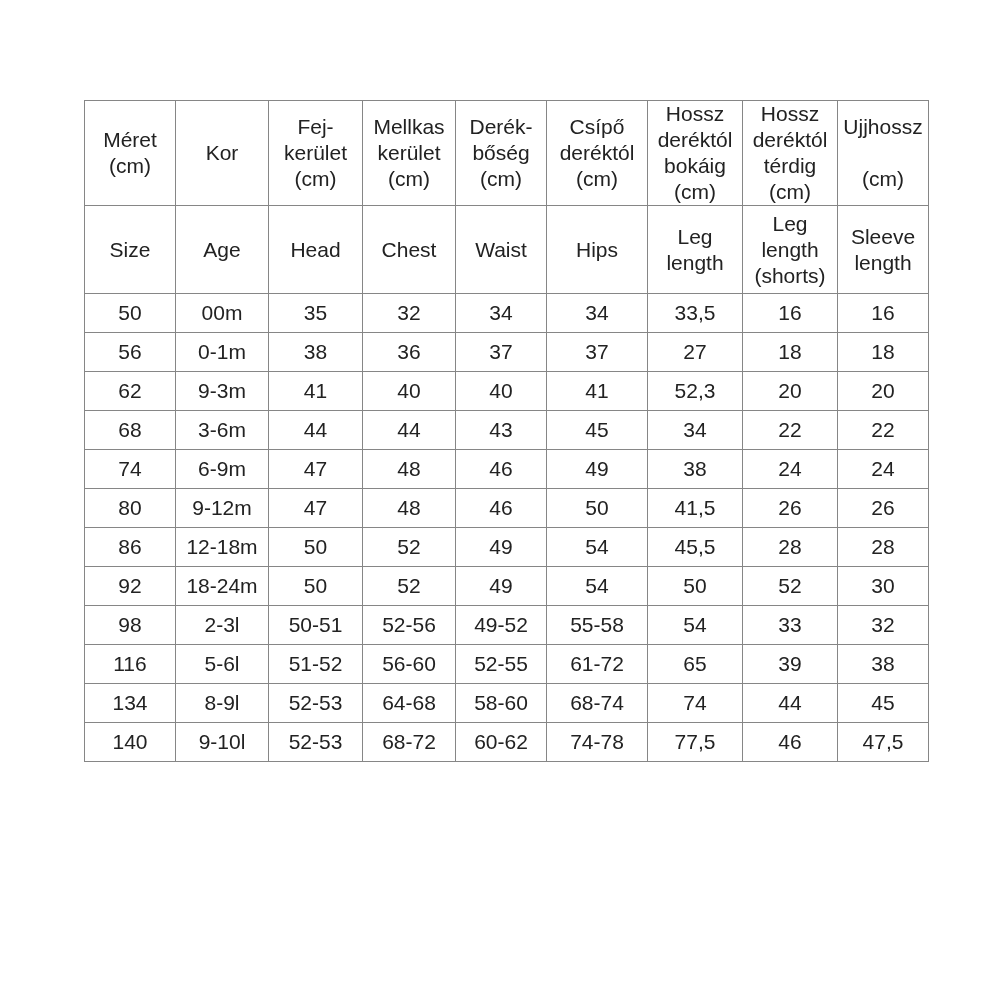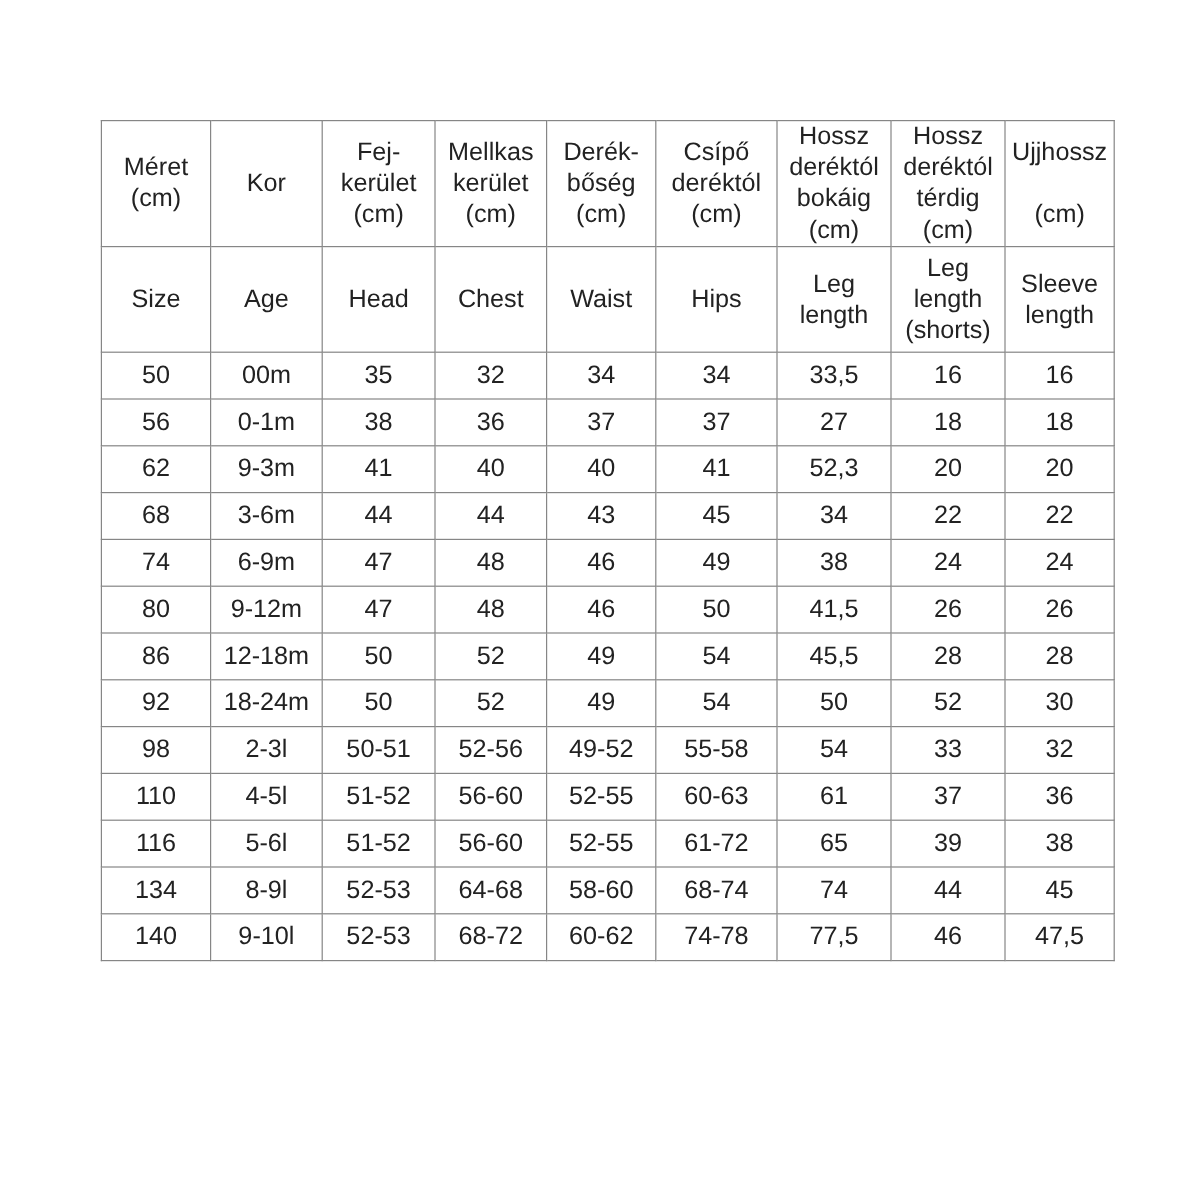--- a/index.html
+++ b/index.html
@@ -196,31 +196,20 @@
           <td>2-3l</td>
           <td>50-51</td>
           <td>52-56</td>
           <td>49-52</td>
           <td>55-58</td>
           <td>54</td>
           <td>33</td>
           <td>32</td>
         </tr>
         <tr>
-          <td>110</td>
-          <td>4-5l</td>
-          <td>51-52</td>
-          <td>56-60</td>
-          <td>52-55</td>
-          <td>60-63</td>
-          <td>61</td>
-          <td>37</td>
-          <td>36</td>
-        </tr>
-        <tr>
           <td>116</td>
           <td>5-6l</td>
           <td>51-52</td>
           <td>56-60</td>
           <td>52-55</td>
           <td>61-72</td>
           <td>65</td>
           <td>39</td>
           <td>38</td>
         </tr>

